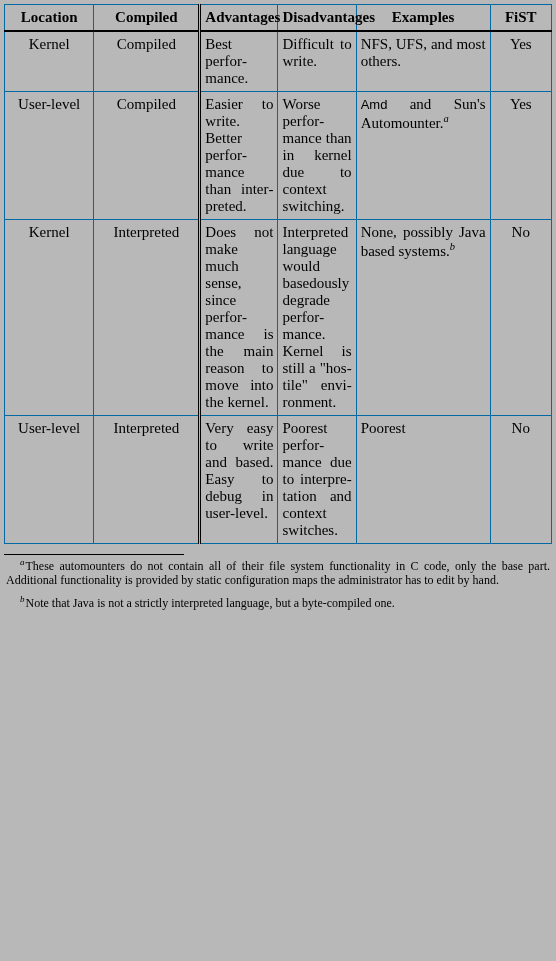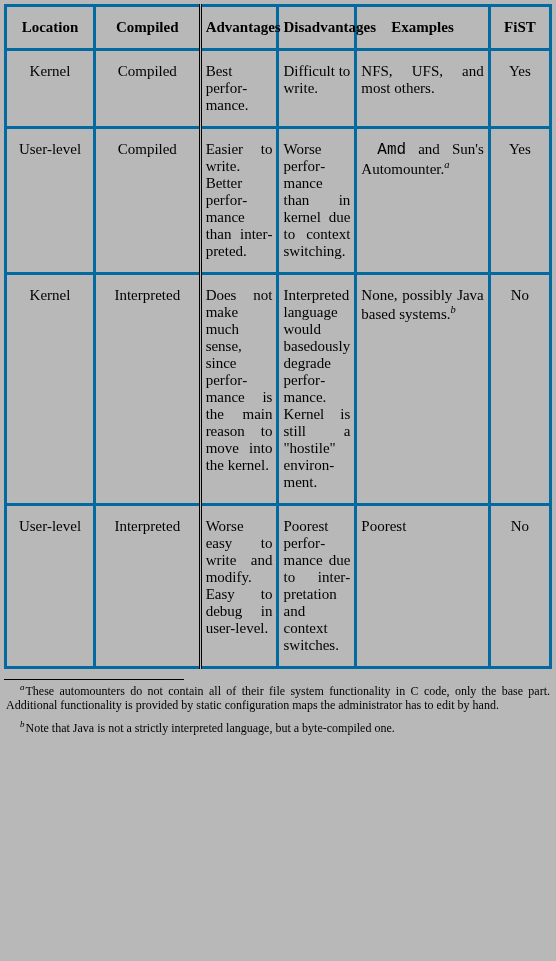--- a/index.html
+++ b/index.html
@@ -12,22 +12,22 @@
   }
   .table-wrap {
     padding: 4px;
   }
   table {
     border-collapse: collapse;
     width: 100%;
     table-layout: fixed;
   }
   th, td {
-    border: 3px solid #0369a1;
-    padding: 12px 4px;
+    border: 1px solid #0369a1;
+    padding: 4px 4px;
     vertical-align: top;
     text-align: left;
     word-wrap: break-word;
     overflow-wrap: break-word;
   }
   th {
     font-weight: bold;
     text-align: center;
     white-space: nowrap;
     overflow: visible;
@@ -59,21 +59,21 @@
     text-indent: 14px;
     text-align: justify;
     line-height: 1.2;
   }
   .fn-marker {
     font-style: italic;
     font-size: 0.75em;
     vertical-align: super;
     margin-right: 1px;
   }
-  .amd { font-family: Liberation Mono, monospace; font-size: 16px; margin-left: 16px; }
+  .amd { font-family: Liberation Sans, sans-serif; font-size: 13px; }
 </style>
 </head>
 <body>
 
 <div class="table-wrap">
 <table>
   <colgroup>
     <col class="col-loc">
     <col class="col-lang">
     <col class="col-adv">
@@ -112,21 +112,21 @@
       <td class="center">Kernel</td>
       <td class="center">Interpreted</td>
       <td class="dbl-left justify">Does not make much sense, since perfor­mance is the main rea­son to move into the kernel.</td>
       <td class="justify">Interpreted lan­guage would based­ously de­grade perfor­mance. Kernel is still a "hos­tile" envi­ron­ment.</td>
       <td class="justify"><span>None, possibly Java based sys­tems.</span><sup>b</sup></td>
       <td class="center">No</td>
     </tr>
     <tr>
       <td class="center">User-level</td>
       <td class="center">Interpreted</td>
-      <td class="dbl-left justify">Worse easy to write and modify. Easy to debug in user-level.</td>
+      <td class="dbl-left justify">Very easy to write and based. Easy to debug in user-level.</td>
       <td class="justify">Poorest perfor­mance due to inter­pre­tation and context switches.</td>
       <td class="justify">Poorest</td>
       <td class="center">No</td>
     </tr>
   </tbody>
 </table>
 </div>
 
 <div class="footnotes"></div>
 <div class="footnote-text"><span class="fn-marker">a</span><span>These automounters do not contain all of their file system functionality in C code, only the base part. Additional functionality is provided by static configuration maps the administrator has to edit by hand.</span></div>

